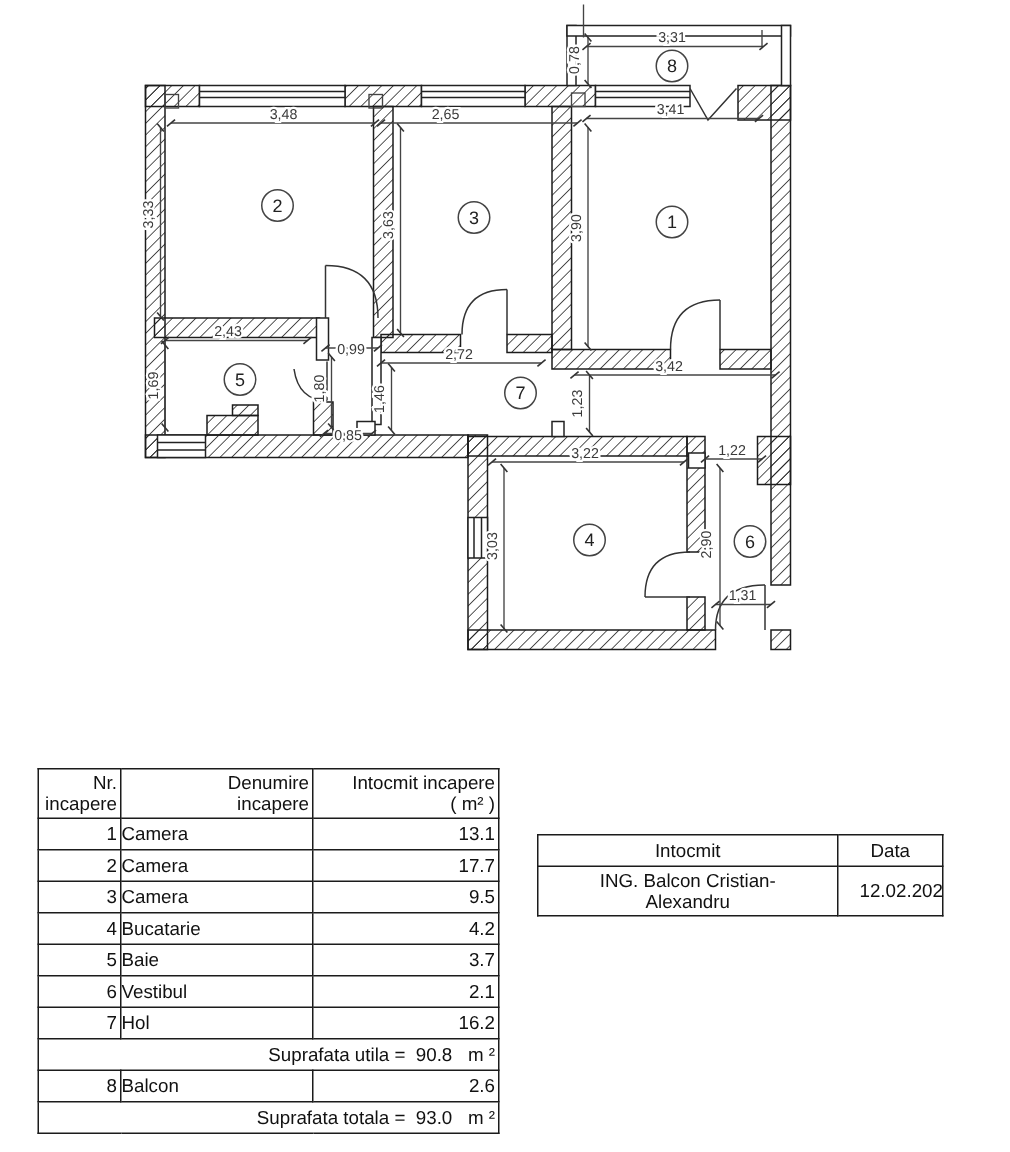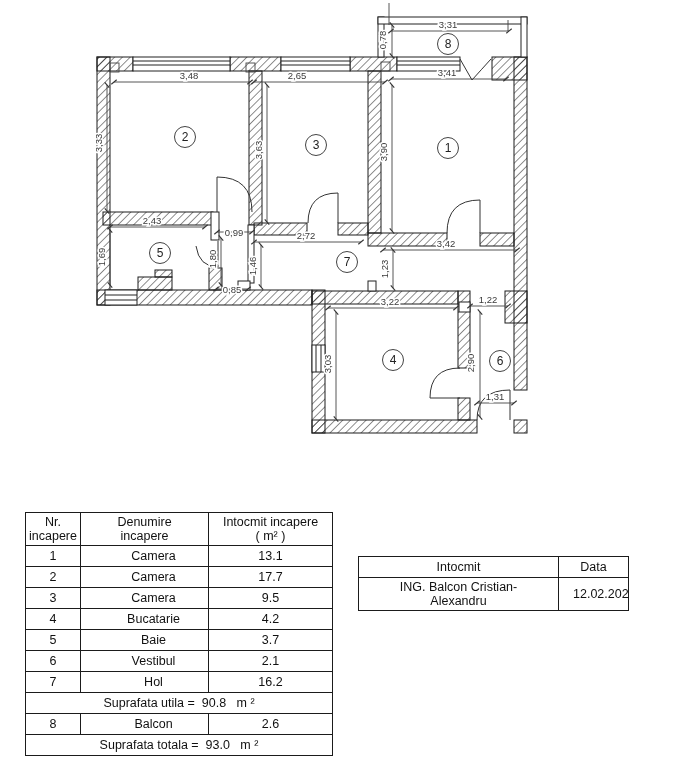--- a/index.html
+++ b/index.html
@@ -5,22 +5,22 @@
   html,body{margin:0;padding:0;background:#ffffff;}
   .canvas{position:relative;width:673px;height:768px;background:#fff;
           font-family:"Liberation Sans",sans-serif;color:#111;overflow:hidden;}
   svg{position:absolute;left:0;top:0;}
   svg text{font-family:"Liberation Sans",sans-serif;}
   .dim{font-size:9.5px;fill:#3a3a3a;text-anchor:middle;
        paint-order:stroke;stroke:#ffffff;stroke-width:3px;}
   .roomnum{font-size:12px;fill:#222;text-anchor:middle;}
   table{border-collapse:collapse;table-layout:fixed;}
   .roomtable{position:absolute;left:25px;top:512px;width:307px;font-size:12.5px;}
-  .roomtable td{border:1.7px solid #1b1b1b;height:20px;padding:0 2px;text-align:center;overflow:hidden;}
-  .roomtable td.name{text-align:center;padding-left:20px;}
+  .roomtable td{border:1.7px solid #1b1b1b;height:20px;padding:0 2px;text-align:right;overflow:hidden;}
+  .roomtable td.name{text-align:left;padding-left:0;}
   .roomtable .hdr td{height:32px;line-height:1.15;}
   .roomtable td.merged{white-space:pre;}
   .sigtable{position:absolute;left:358px;top:556px;width:270px;font-size:12.5px;}
   .sigtable td{border:1.8px solid #1b1b1b;text-align:center;padding:0 14px;overflow:hidden;}
   .sigtable .hdr td{height:20px;}
   .sigtable .val td{height:32px;}
 </style>
 </head>
 <body>
 

